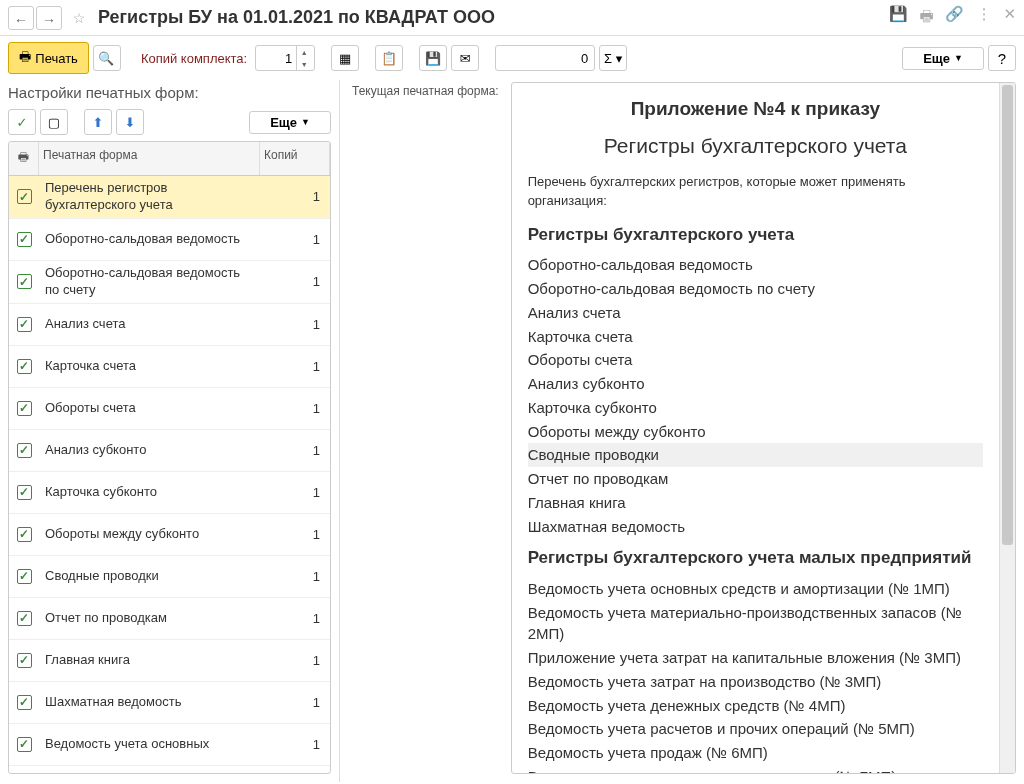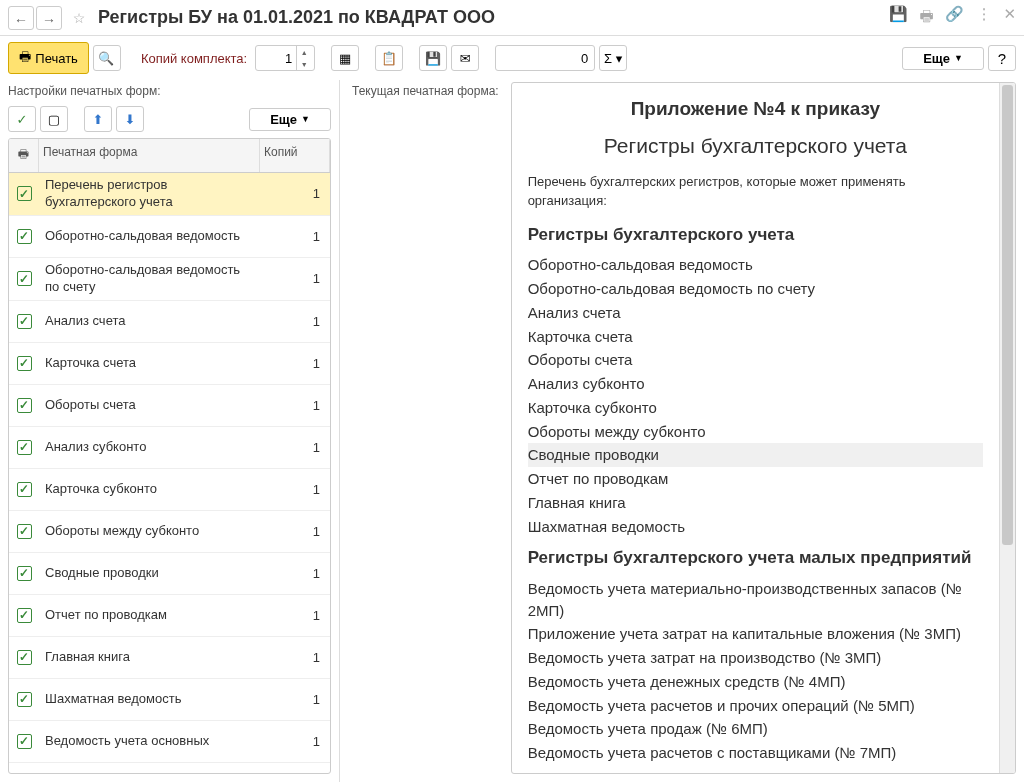--- a/index.html
+++ b/index.html
@@ -16,21 +16,21 @@
 .tb-label { color: #7f1d1d; margin: 0 4px; }
 .spin-input { width: 60px; height: 26px; border: 1px solid #ccc; border-radius: 3px; display: flex; align-items: center; }
 .spin-input input { border: none; width: 40px; text-align: right; padding-right: 4px; outline: none; font-size: 13px; }
 .spin-ctrl { display: flex; flex-direction: column; border-left: 1px solid #ccc; }
 .spin-ctrl div { font-size: 7px; height: 12px; width: 14px; display: flex; align-items: center; justify-content: center; cursor: pointer; color: #666; }
 .num-input { width: 100px; height: 26px; border: 1px solid #ccc; border-radius: 3px; text-align: right; padding-right: 6px; outline: none; font-size: 13px; }
 .more-btn { border: 1px solid #ccc; background: #fff; padding: 3px 20px; border-radius: 3px; cursor: pointer; display: flex; align-items: center; gap: 4px; font-size: 13px; font-weight: bold; }
 .help-btn { border: 1px solid #ccc; background: #fff; width: 28px; height: 26px; border-radius: 3px; cursor: pointer; font-size: 15px; }
 .content { display: flex; height: calc(100% - 82px); }
 .left-panel { width: 340px; display: flex; flex-direction: column; border-right: 1px solid #ddd; }
-.left-header { padding: 4px 8px; font-size: 12px; color: #555; }
+.left-header { padding: 4px 8px; font-size: 15px; color: #555; }
 .left-toolbar { display: flex; align-items: center; padding: 4px 8px; gap: 4px; }
 .sm-btn { width: 28px; height: 26px; border: 1px solid #ccc; background: #fff; border-radius: 3px; display: flex; align-items: center; justify-content: center; cursor: pointer; font-size: 13px; }
 .spacer { flex: 1; }
 .grid { border: 1px solid #ccc; margin: 2px 8px 8px 8px; flex: 1; overflow-y: auto; border-radius: 3px; }
 .grid-header { display: flex; background: #f5f5f5; border-bottom: 1px solid #ccc; font-size: 12px; color: #555; position: sticky; top: 0; }
 .gh-cell { padding: 6px 4px; border-right: 1px solid #ddd; }
 .gh-print { width: 30px; text-align: center; }
 .gh-name { flex: 1; }
 .gh-copies { width: 70px; }
 .grid-row { display: flex; border-bottom: 1px solid #eee; min-height: 42px; align-items: center; font-size: 13px; cursor: pointer; }
@@ -247,20 +247,21 @@
               <li>Анализ субконто</li>
               <li>Карточка субконто</li>
               <li>Обороты между субконто</li>
               <li class="hl">Сводные проводки</li>
               <li>Отчет по проводкам</li>
               <li>Главная книга</li>
               <li>Шахматная ведомость</li>
             </ul>
           <h3>Регистры бухгалтерского учета малых предприятий</h3>
           <ul id="sec2">
+              <li>Ведомость учета основных средств и амортизации (№ 1МП)</li>
               <li>Ведомость учета материально-производственных запасов (№ 2МП)</li>
               <li>Приложение учета затрат на капитальные вложения (№ 3МП)</li>
               <li>Ведомость учета затрат на производство (№ 3МП)</li>
               <li>Ведомость учета денежных средств (№ 4МП)</li>
               <li>Ведомость учета расчетов и прочих операций (№ 5МП)</li>
               <li>Ведомость учета продаж (№ 6МП)</li>
               <li>Ведомость учета расчетов с поставщиками (№ 7МП)</li>
             </ul>
         </div>
       </div>

